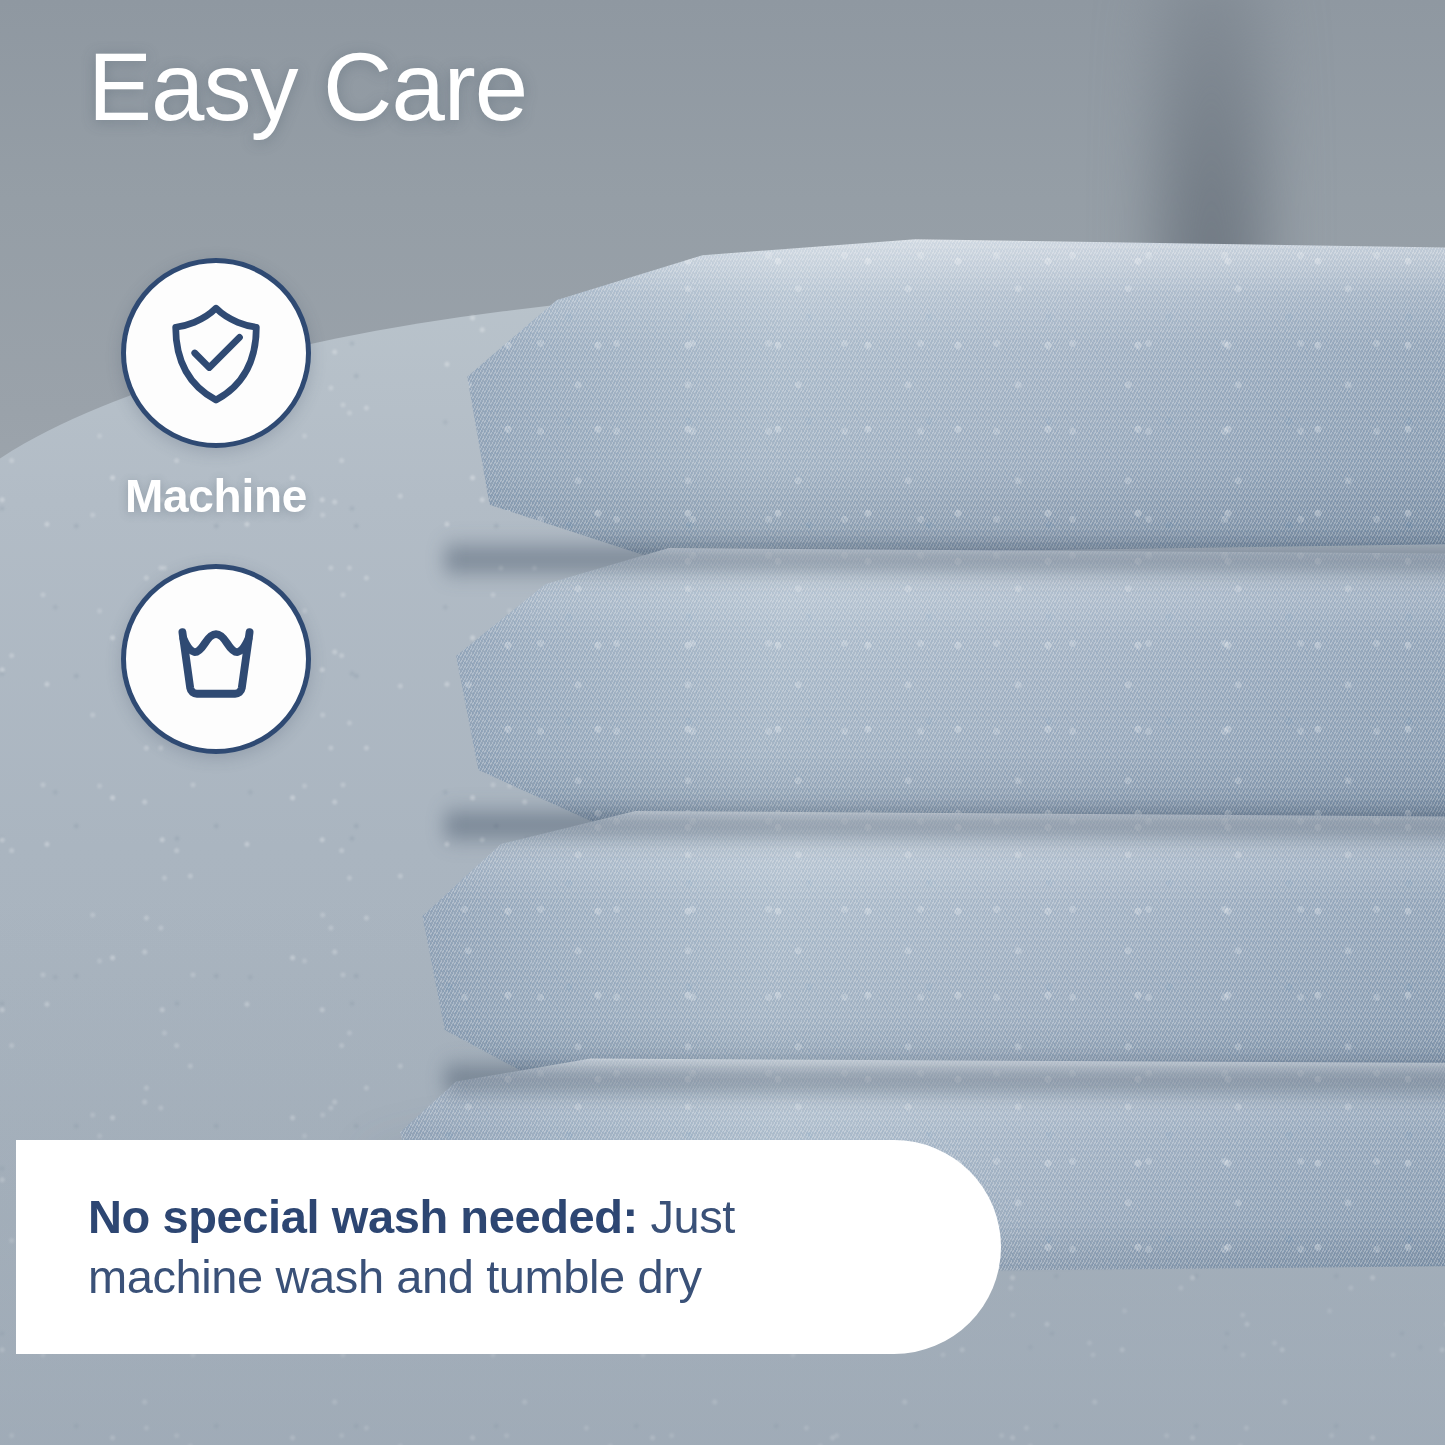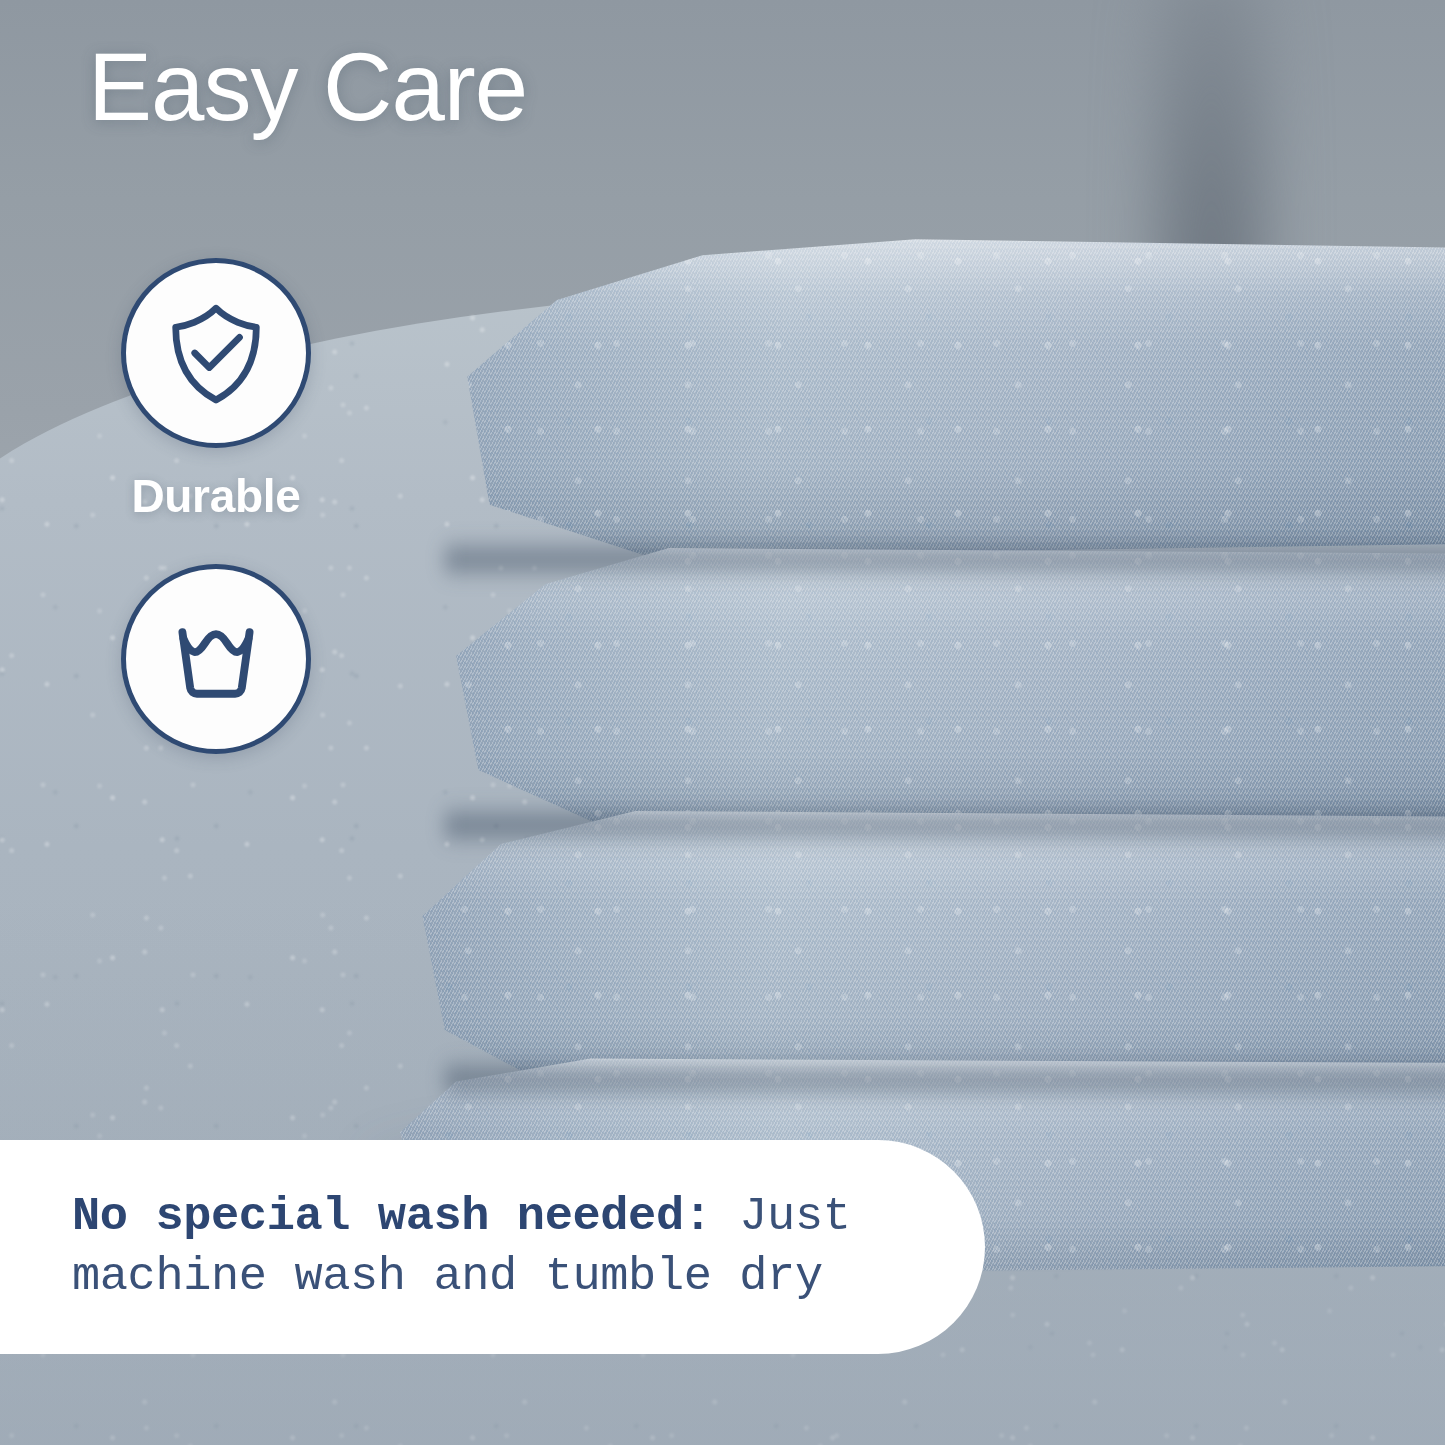--- a/index.html
+++ b/index.html
@@ -284,31 +284,30 @@
     font-weight: 700;
     color: #ffffff;
     text-align: center;
     letter-spacing: -.3px;
     text-shadow: 0 2px 10px rgba(70,85,100,.30);
   }
 
   
   .caption {
     position: absolute;
-    left: 0;
+    left: 16px;
     top: 1140px;
     width: 985px;
     height: 214px;
     background: #ffffff;
     border-radius: 0 107px 107px 0;
     display: flex;
     align-items: center;
     box-sizing: border-box;
     padding: 0 96px 0 72px;
-    font-family: Liberation Mono, monospace;
   }
   .caption-text {
     font-size: 47px;
     line-height: 1.28;
     color: #3a5178;
     font-weight: 400;
     letter-spacing: -.4px;
   }
   .caption-strong {
     font-weight: 700;
@@ -345,21 +344,21 @@
 
     <div class="feature">
       <div class="badge">
         <span>
           <svg width="112" height="112" viewBox="0 0 100 100" fill="none" stroke="#2f4a73" stroke-width="6" stroke-linecap="round" stroke-linejoin="round">
             <path d="M50 10 C62 22 78 26 86 27 C86 55 76 78 50 92 C24 78 14 55 14 27 C22 26 38 22 50 10 Z"></path>
             <polyline points="31,50 44,63 71,36"></polyline>
           </svg>
         </span>
       </div>
-      <div class="feature-label">Durable</div>
+      <div class="feature-label">Machine</div>
     </div>
 
     <div class="feature">
       <div class="badge">
         <span>
           <svg width="112" height="112" viewBox="0 0 100 100" fill="none" stroke="#2f4a73" stroke-width="7" stroke-linecap="round" stroke-linejoin="round">
             <path d="M20 26 L27 76 A6 6 0 0 0 33 81 L67 81 A6 6 0 0 0 73 76 L80 26"></path>
             <path d="M21 32 C28 47 33 47 40 36 C47 25 53 25 60 36 C67 47 72 47 79 32"></path>
           </svg>
         </span>

